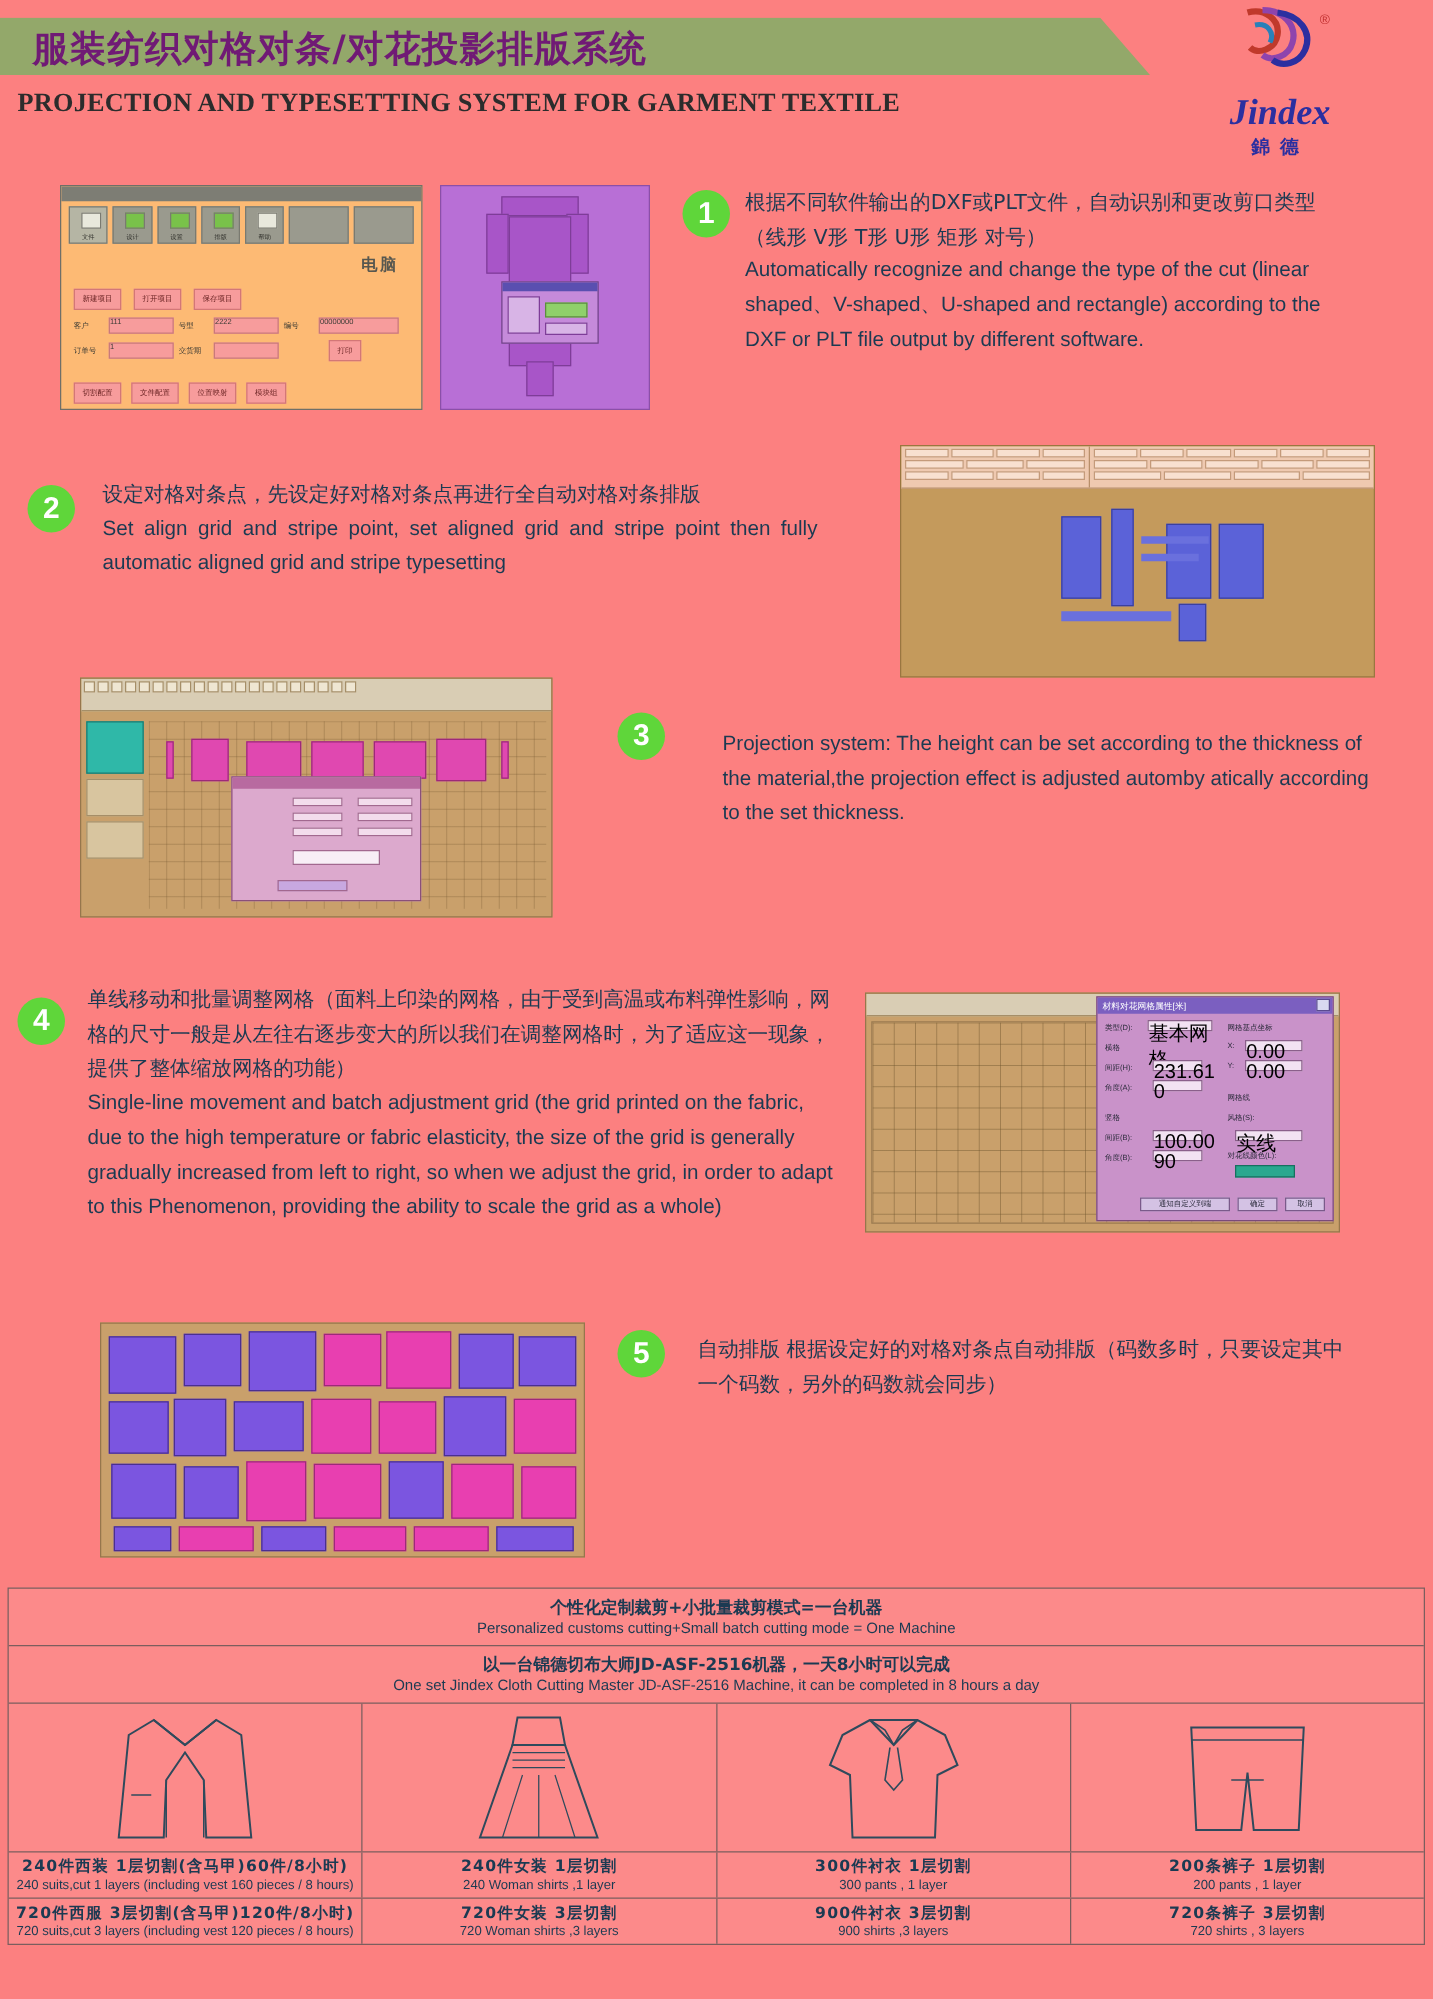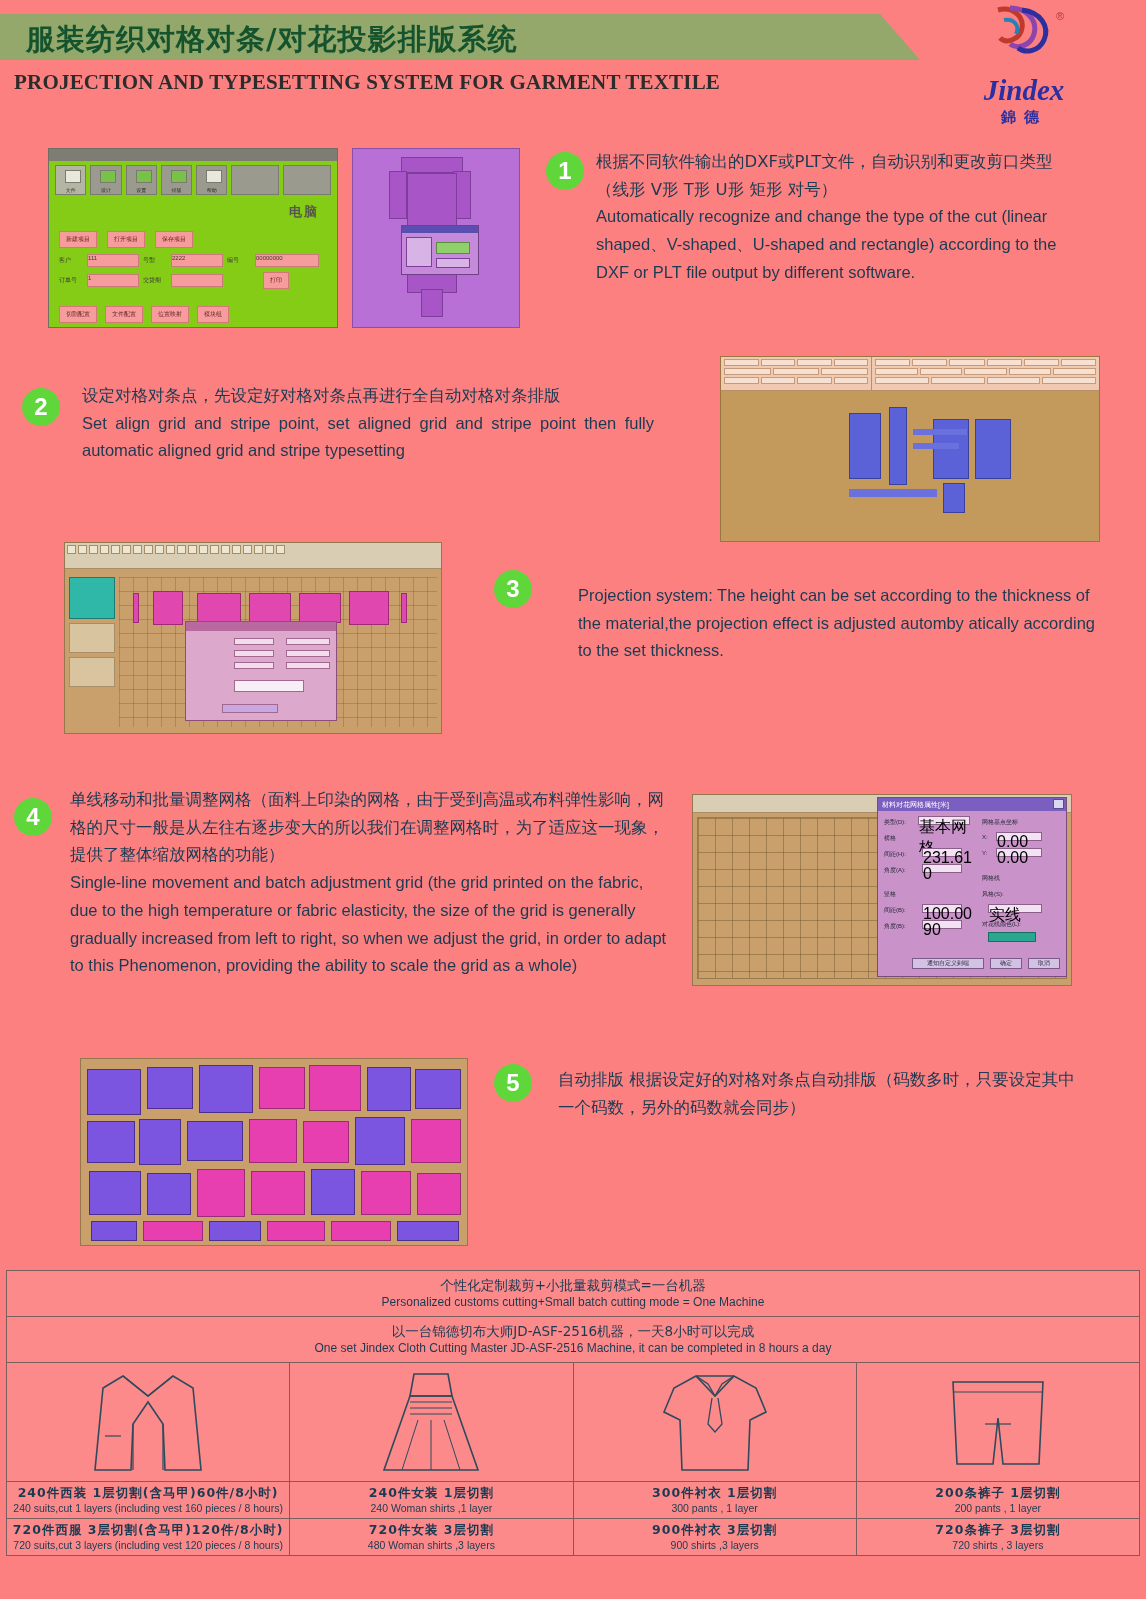--- a/index.html
+++ b/index.html
@@ -20,21 +20,21 @@
     left: 0; top: 14px;
     width: 920px; height: 46px;
     background: #93a86a;
     clip-path: polygon(0 0, 880px 0, 920px 46px, 0 46px);
   }
   .header-cn {
     position: absolute;
     left: 26px; top: 20px;
     font-size: 29px;
     font-weight: bold;
-    color: #14532d;
+    color: #701a75;
     letter-spacing: 1px;
     font-family: "DejaVu Sans", sans-serif;
   }
   .header-en {
     position: absolute;
     left: 14px; top: 70px;
     font-size: 21px;
     font-weight: bold;
     color: #2c2c2c;
     font-family: "Liberation Serif", serif;
@@ -91,21 +91,21 @@
     font-size: 16.5px;
     line-height: 1.68;
     font-family: "DejaVu Sans", sans-serif;
   }
   .text-block .en { font-family: "Liberation Sans", sans-serif; }
 
   
   .shot { position: absolute; overflow: hidden; }
 
   
-  #shot1a { left: 48px; top: 148px; width: 290px; height: 180px; background: #84cc16; border: 1px solid #6f6f68; }
+  #shot1a { left: 48px; top: 148px; width: 290px; height: 180px; background: #fdba74; border: 1px solid #6f6f68; }
   .s1-menubar { height: 12px; background: #7d7d74; }
   .s1-toolbar { display: flex; gap: 4px; padding: 4px 6px 2px 6px; }
   .s1-tool { width: 34px; height: 30px; background: #9a9a8e; border: 1px solid #7a7a70; position: relative; }
   .s1-tool.active { background: #b5b5a4; }
   .s1-tool .ic { position: absolute; left: 9px; top: 4px; width: 16px; height: 13px; background: #e8e8dc; border: 1px solid #7a7a70; }
   .s1-tool .ic.green { background: #79c24a; }
   .s1-tool .lbl { position: absolute; left: 0; bottom: 1px; width: 100%; text-align: center; font-size: 5px; color: #2f2f2a; }
   .s1-blank { width: 52px; height: 30px; background: #9a9a8e; border: 1px solid #7a7a70; }
   .s1-title { text-align: right; padding-right: 18px; font-size: 13px; color: #57574f; font-weight: bold; letter-spacing: 2px; margin-top: 6px; }
   .s1-btnrow { display: flex; gap: 10px; padding: 10px 10px 0 10px; }
@@ -175,21 +175,21 @@
     position: absolute;
     left: 6px; top: 1270px;
     width: 1134px;
     border: 1px solid #7b5e5e;
     background: #fc8a8a;
   }
   .trow { display: flex; border-bottom: 1px solid #7b5e5e; }
   .trow:last-child { border-bottom: none; }
   .tcell { flex: 1; border-right: 1px solid #7b5e5e; text-align: center; }
   .tcell:last-child { border-right: none; }
-  .banner-cn { font-size: 13.5px; font-weight: normal; color: #1b3a52; font-family: "DejaVu Sans", sans-serif; }
+  .banner-cn { font-size: 13.5px; font-weight: bold; color: #1b3a52; font-family: "DejaVu Sans", sans-serif; }
   .banner-en { font-size: 12px; color: #1b3a52; font-family: "Liberation Sans", sans-serif; }
   .tbanner { padding: 6px 0 7px 0; }
   .ticon { height: 118px; display: flex; align-items: center; justify-content: center; }
   .tfoot-cn { font-size: 12.5px; font-weight: bold; color: #1b3a52; font-family: "DejaVu Sans", sans-serif; letter-spacing: 1px; }
   .tfoot-en { font-size: 10.5px; color: #1b3a52; }
   .tfrow { padding: 3px 2px 4px 2px; }
 </style>
 </head>
 <body>
 
@@ -546,21 +546,21 @@
       <div class="tfoot-en">200 pants , 1 layer</div>
     </div>
   </div>
   <div class="trow">
     <div class="tcell tfrow">
       <div class="tfoot-cn">720件西服 3层切割(含马甲)120件/8小时)</div>
       <div class="tfoot-en">720 suits,cut 3 layers (including vest 120 pieces / 8 hours)</div>
     </div>
     <div class="tcell tfrow">
       <div class="tfoot-cn">720件女装 3层切割</div>
-      <div class="tfoot-en">480 Woman shirts ,3 layers</div>
+      <div class="tfoot-en">720 Woman shirts ,3 layers</div>
     </div>
     <div class="tcell tfrow">
       <div class="tfoot-cn">900件衬衣 3层切割</div>
       <div class="tfoot-en">900 shirts ,3 layers</div>
     </div>
     <div class="tcell tfrow">
       <div class="tfoot-cn">720条裤子 3层切割</div>
       <div class="tfoot-en">720 shirts , 3 layers</div>
     </div>
   </div>

